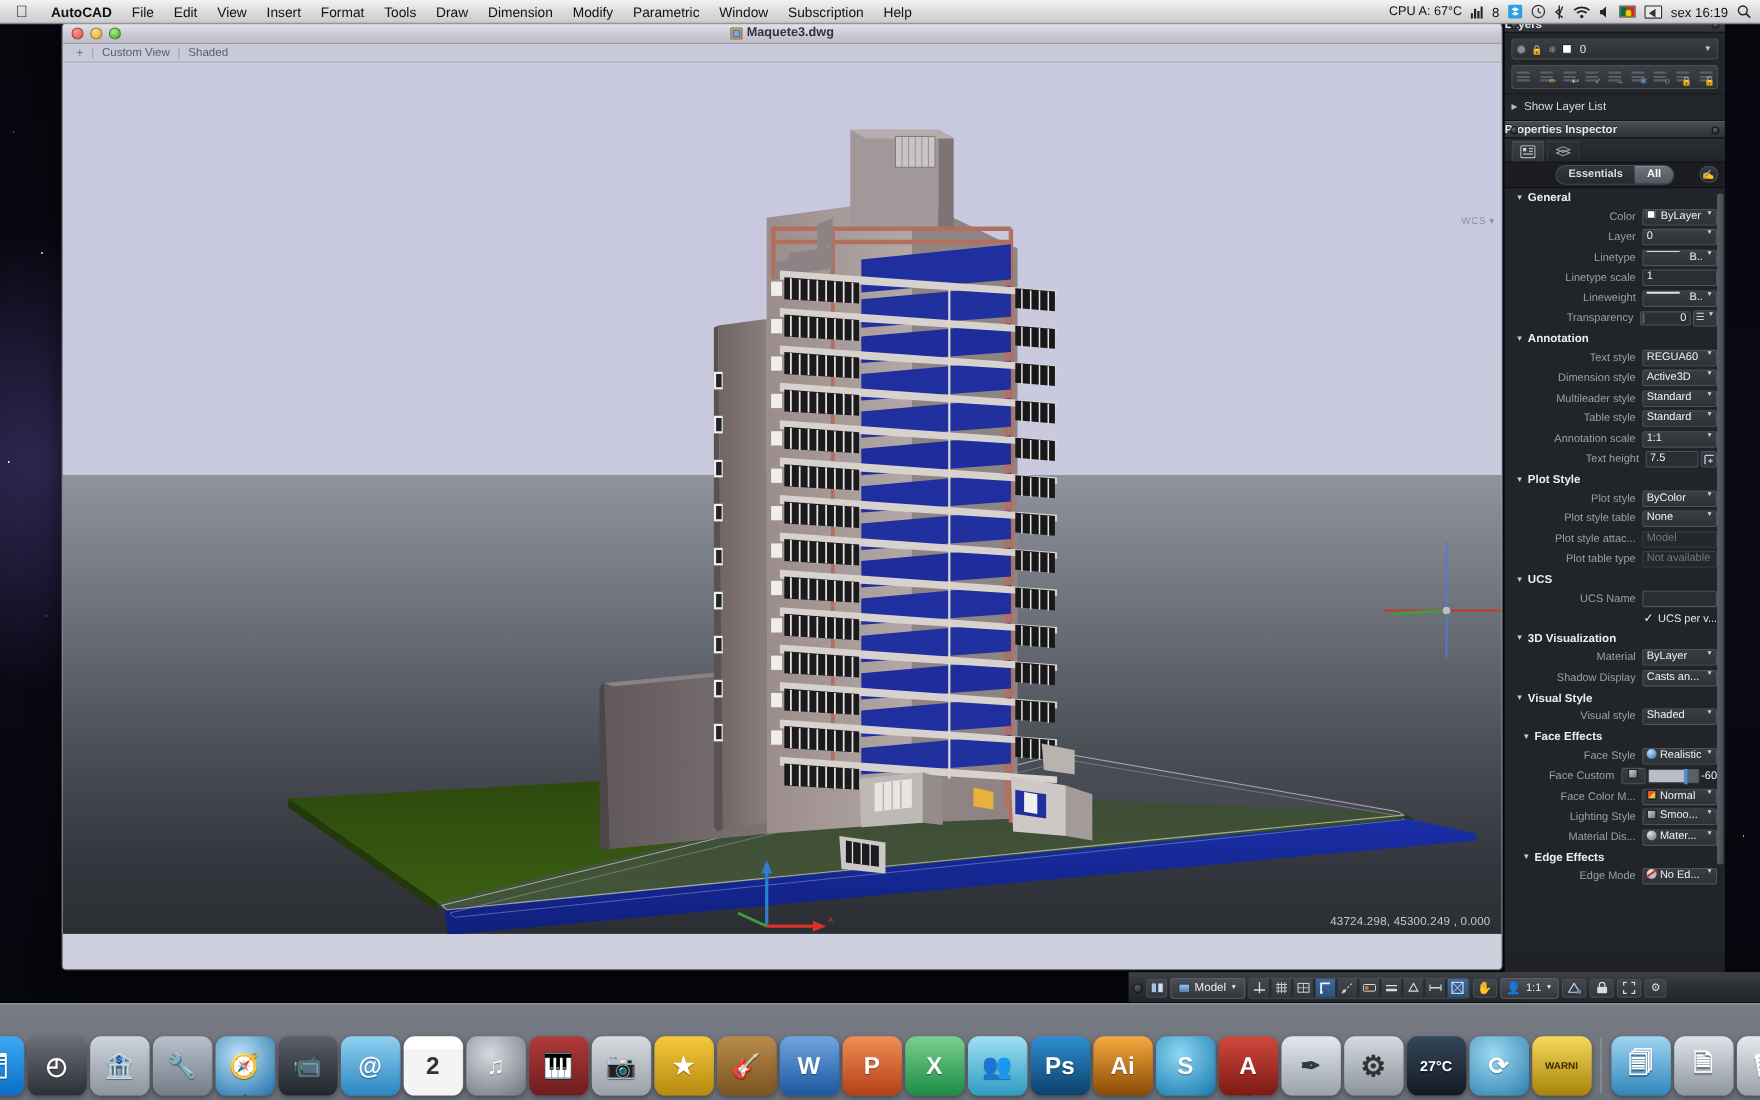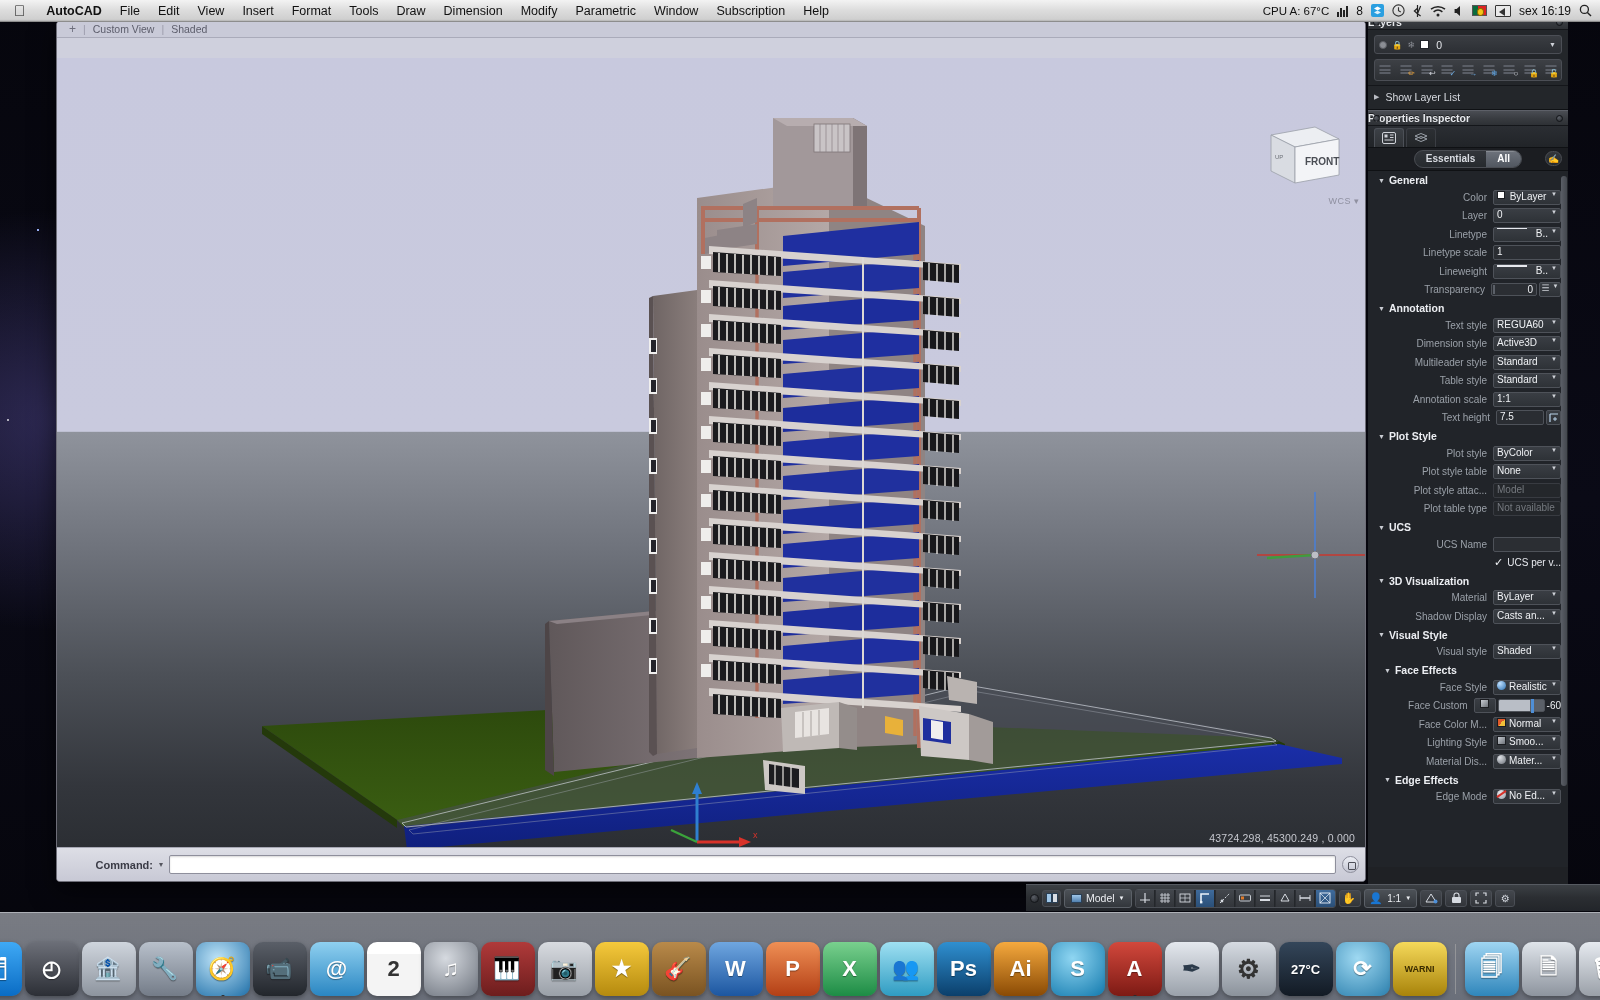--- a/index.html
+++ b/index.html
@@ -452,20 +452,31 @@
         <svg width="13" height="13" viewBox="0 0 13 13">
             <circle cx="5.4" cy="5.4" r="4" fill="none" stroke="#222" stroke-width="1.3"></circle>
             <path d="M8.4 8.4 12 12" stroke="#222" stroke-width="1.4"></path>
           </svg>
       </span>
     </div>
   </div>
 
   <div class="win">
 
+    <div class="titlebar">
+      <div class="traffic">
+        <div class="tl r"></div>
+        <div class="tl y"></div>
+        <div class="tl g"></div>
+      </div>
+      <div class="wintitle">
+        <span class="dwgico"></span>
+        <span>Maquete3.dwg</span>
+      </div>
+    </div>
 
     <div class="vpbar">
       <span class="plus">+</span>
       <span class="sep">|</span>
       <span>Custom View</span>
       <span class="sep">|</span>
       <span>Shaded</span>
     </div>
 
     <div class="viewport">
@@ -731,42 +742,27 @@
         </g>
 
         <g>
           <path d="M1258 434 V540" stroke="#4b7fd4" stroke-width="1.6"></path>
           <path d="M1200 497 H1315" stroke="#c9392f" stroke-width="1.6"></path>
           <path d="M1210 500 L1258 497" stroke="#3f9c3f" stroke-width="2.6"></path>
           <circle cx="1258" cy="497" r="4" fill="#bdbfc6" stroke="#6b6e76"></circle>
         </g>
       </svg>
 
-      <div class="viewcube">
-        <svg width="92" height="78" viewBox="0 0 92 78">
-          <polygon points="18,22 62,14 86,26 42,34" fill="#eceef2" stroke="#9aa0a8" stroke-width="0.8"></polygon>
-          <polygon points="18,22 42,34 42,70 18,58" fill="#d9dce2" stroke="#9aa0a8" stroke-width="0.8"></polygon>
-          <polygon points="42,34 86,26 86,62 42,70" fill="#f3f4f7" stroke="#9aa0a8" stroke-width="0.8"></polygon>
-          <text x="52" y="52" font-family="Liberation Sans, sans-serif" font-size="10" font-weight="bold" fill="#4a4d54">FRONT</text>
-          <text x="22" y="46" font-family="Liberation Sans, sans-serif" font-size="6" fill="#6d7178">UP</text>
-        </svg>
-      </div>
       <div class="vclabel">
         <span>WCS</span> ▾
       </div>
 
       <div class="coordreadout">43724.298,  45300.249  , 0.000</div>
     </div>
 
-    <div class="cmdarea">
-      <span class="cmdlabel">Command:</span>
-      <span class="cmdcaret">▾</span>
-      <input class="cmdinput" value="" style="">
-      <div class="cmdhist"></div>
-    </div>
   </div>
 
   <div class="rightpanel">
 
     <div class="palhdr">
       <span class="dot l"></span>
       <span>Layers</span>
       <span class="dot r"></span>
     </div>
     <div class="layerbody">

